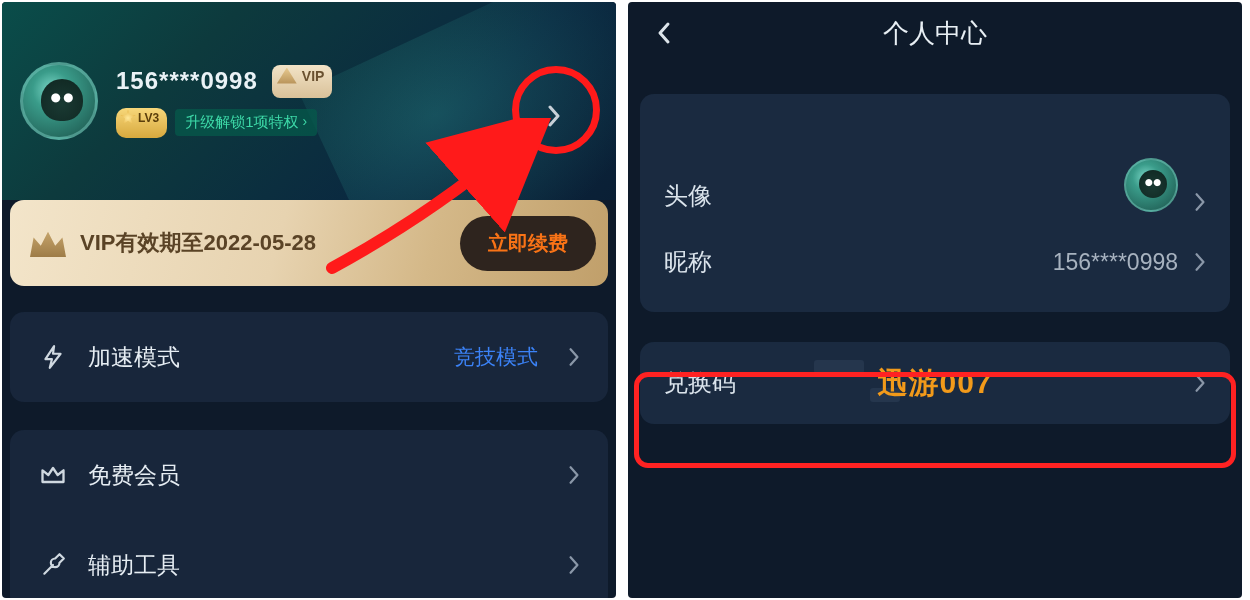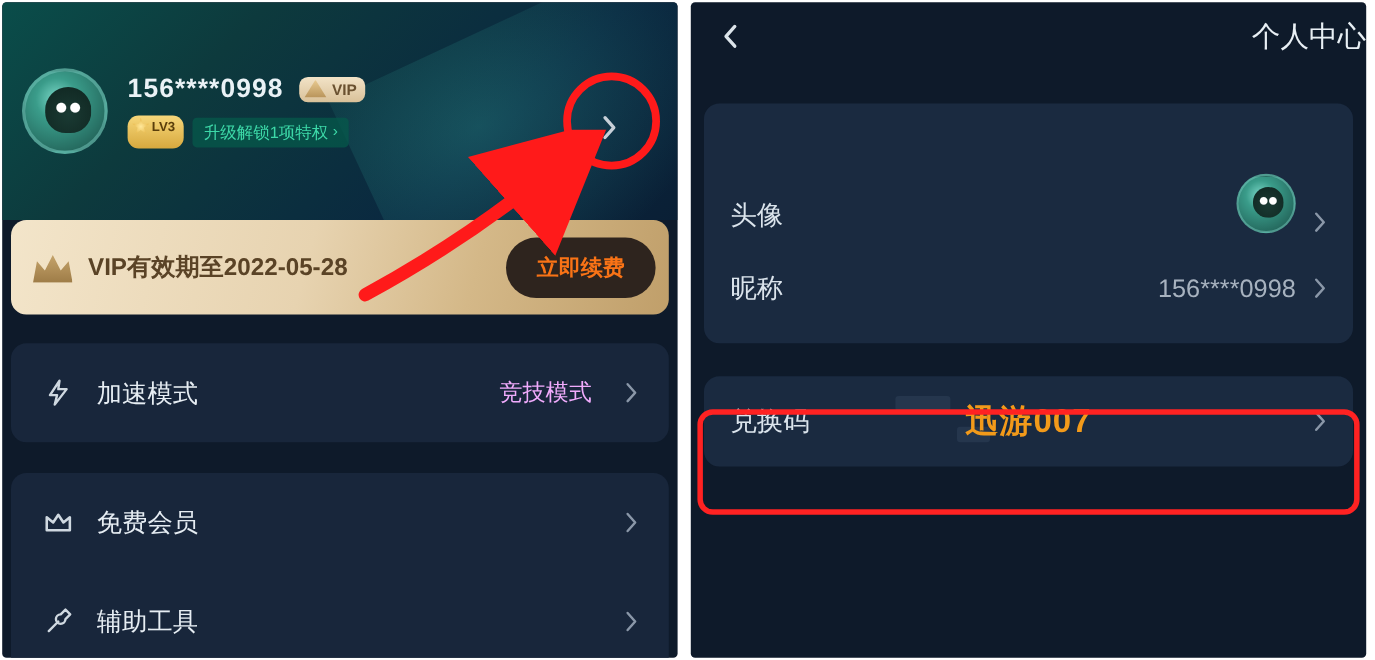--- a/index.html
+++ b/index.html
@@ -78,21 +78,21 @@
         radial-gradient(circle at 50% 60%, #1a3a33 0%, #0f2520 100%);
       border-radius:50%;
     }
     .user-meta { display: flex; flex-direction: column; gap: 10px; }
     .user-row1 { display: flex; align-items: center; gap: 14px; }
     .username { color: #eaf2f6; font-size: 24px; font-weight: 700; letter-spacing: 1px; }
     .vip-badge {
       display: inline-flex; align-items: center; gap: 4px;
       background: linear-gradient(180deg, #f2e3c7, #d9c199);
       border-radius: 8px;
-      padding: 3px 8px 4px 4px;
+      padding: 3px 8px 14px 4px;
       font-size: 14px; font-weight: 800;
       color: #6a5130;
     }
     .vip-badge .crown-v {
       width: 22px; height: 16px;
       background: linear-gradient(180deg,#e7c98f,#b8935a);
       clip-path: polygon(50% 0, 95% 100%, 5% 100%);
       position: relative;
     }
     .user-row2 { display: flex; align-items: center; gap: 8px; }
@@ -178,38 +178,38 @@
     .list.l1 { top: 310px; height: 90px; }
     .list.l2 { top: 428px; height: 180px; }
     .list-row {
       display: flex; align-items: center;
       height: 90px;
       padding: 0 28px;
       gap: 20px;
     }
     .list-icon { width: 30px; height: 30px; display: flex; align-items: center; justify-content: center; }
     .list-label { color: #e6edf3; font-size: 23px; font-weight: 500; flex: 1; }
-    .list-value { color: #f0abfc; font-size: 21px; }
+    .list-value { color: #3b82f6; font-size: 21px; }
     .chev-r { width: 12px; height: 20px; margin-left: 10px; }
     .chev-r path, .hero-chevron path, .row-chev path { stroke: #8a97a8; stroke-width: 2.6; fill: none; stroke-linecap: round; stroke-linejoin: round; }
     .hero-chevron path { stroke: #c8d0d8; stroke-width: 3; }
 
     
     .titlebar {
       height: 62px;
       display: flex; align-items: center;
       padding: 0 16px;
       position: relative;
     }
     .back-btn { width: 40px; height: 40px; display: flex; align-items:center; justify-content:center; }
     .back-btn svg { width: 14px; height: 24px; }
     .back-btn path { stroke: #dce4ea; stroke-width: 3; fill: none; stroke-linecap: round; stroke-linejoin: round;}
     .titlebar-title {
       position: absolute; left: 0; right: 0;
-      text-align: right;
+      text-align: center;
       color: #e8eff4; font-size: 26px; font-weight: 500;
       pointer-events: none;
     }
 
     .settings-group {
       margin: 30px 12px 0 12px;
       background: #1a2a40;
       border-radius: 14px;
       overflow: hidden;
     }

